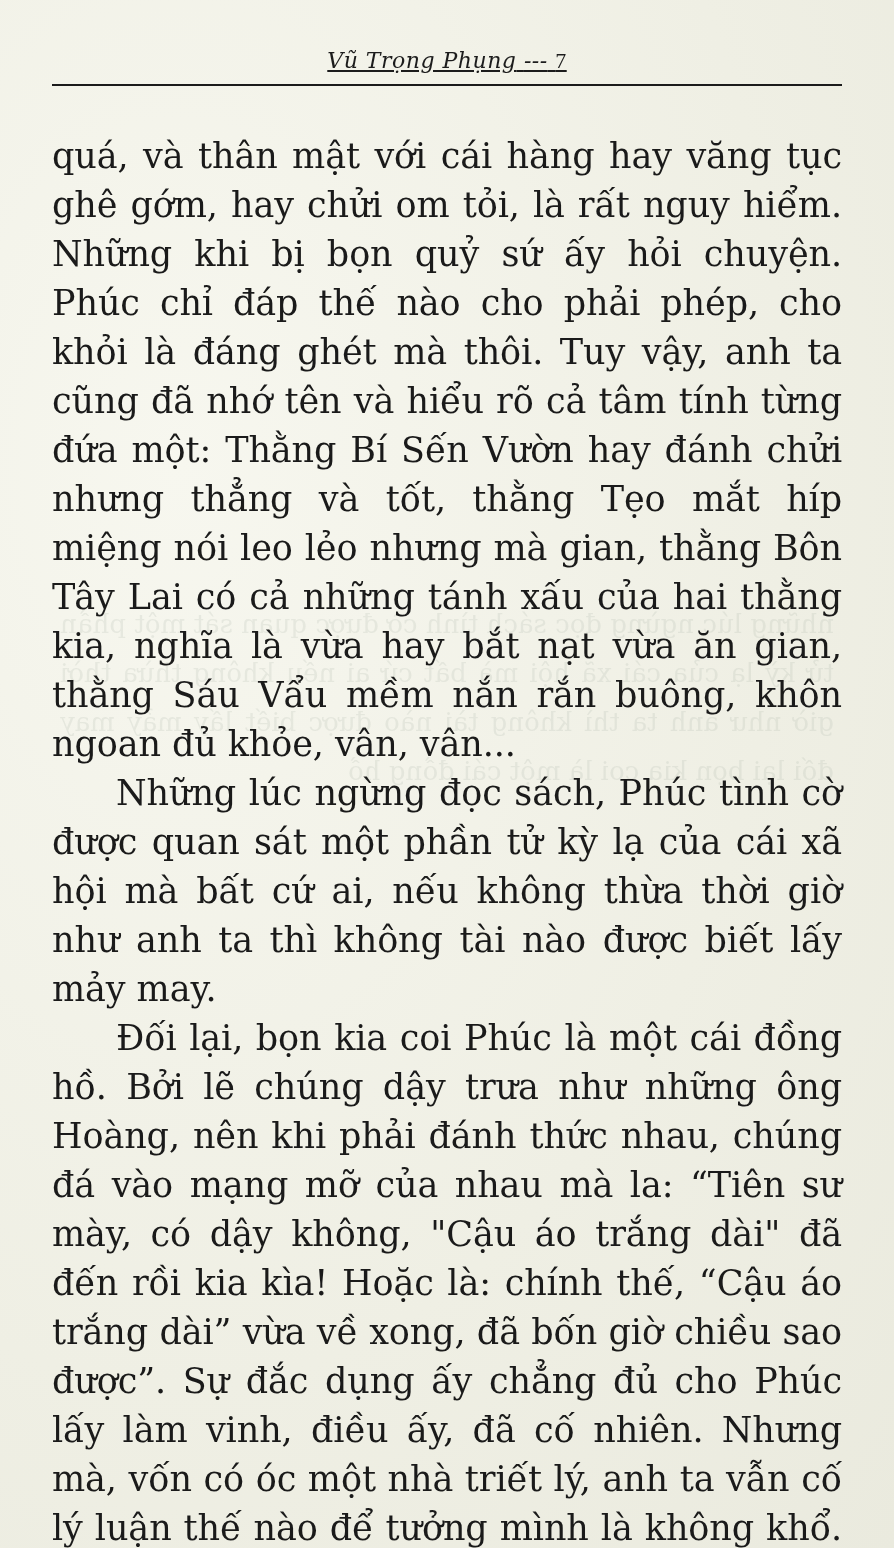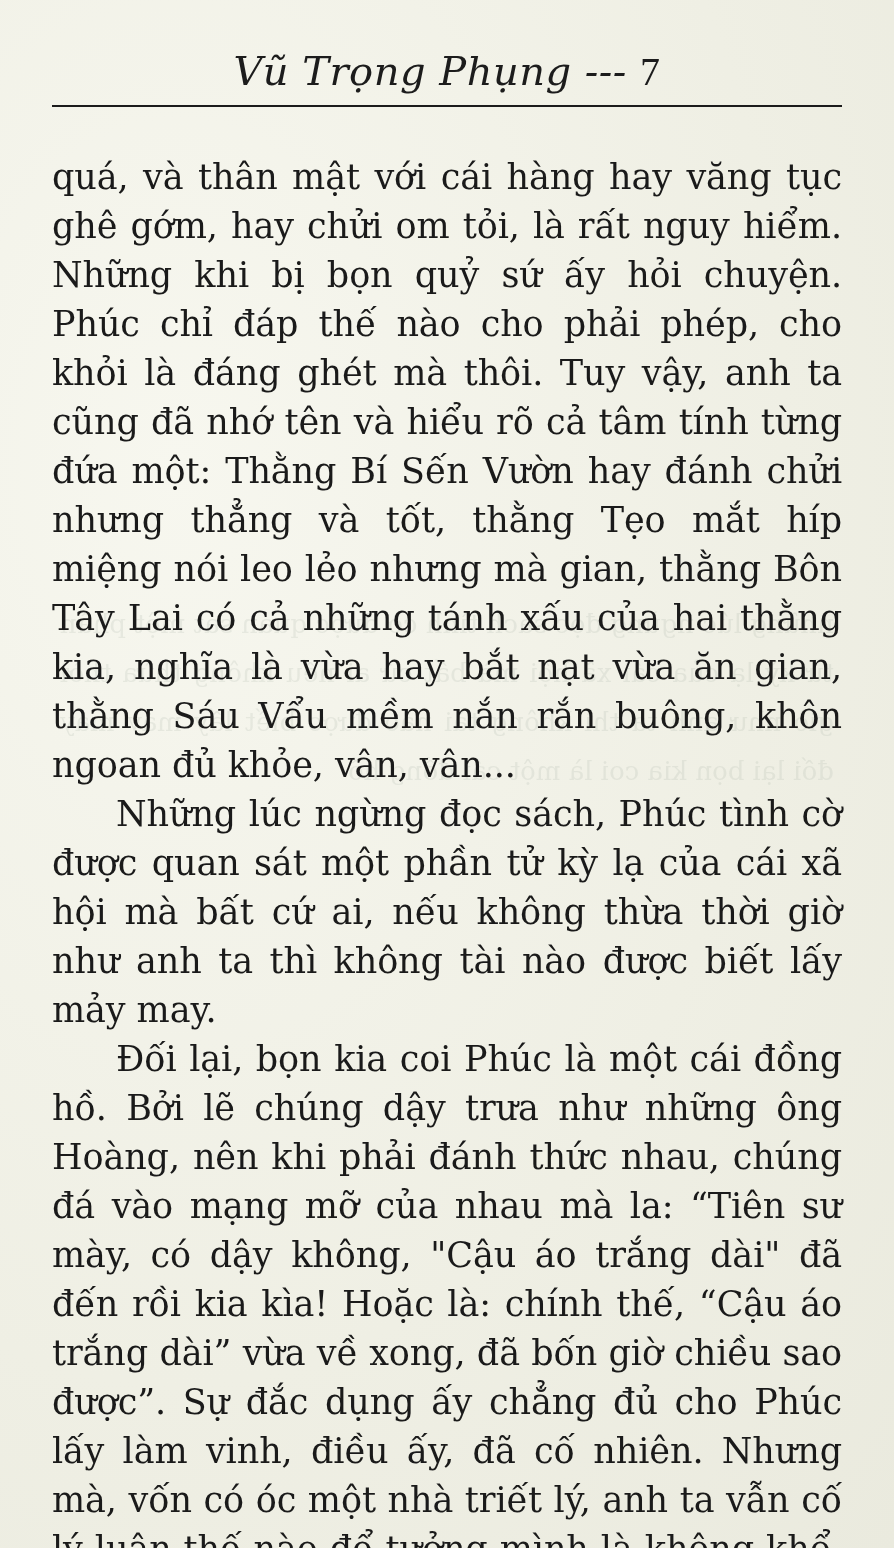--- a/index.html
+++ b/index.html
@@ -27,25 +27,26 @@
     right: 52px;
     top: 48px;
   }
   .header {
     text-align: center;
     padding-bottom: 12px;
   }
   .header-title {
     font-family: "DejaVu Serif", serif;
     font-style: italic;
-    font-size: 40px;
+    font-size: 22px;
     letter-spacing: 0.5px;
     color: #1c1c1c;
     display: inline-block;
     white-space: nowrap;
+    text-decoration: underline;
   }
   .header-title .num {
     font-style: normal;
     font-family: "Liberation Serif", serif;
   }
   .rule {
     border-top: 2.5px solid #1b1b1b;
     margin-top: 10px;
     margin-bottom: 34px;
   }

